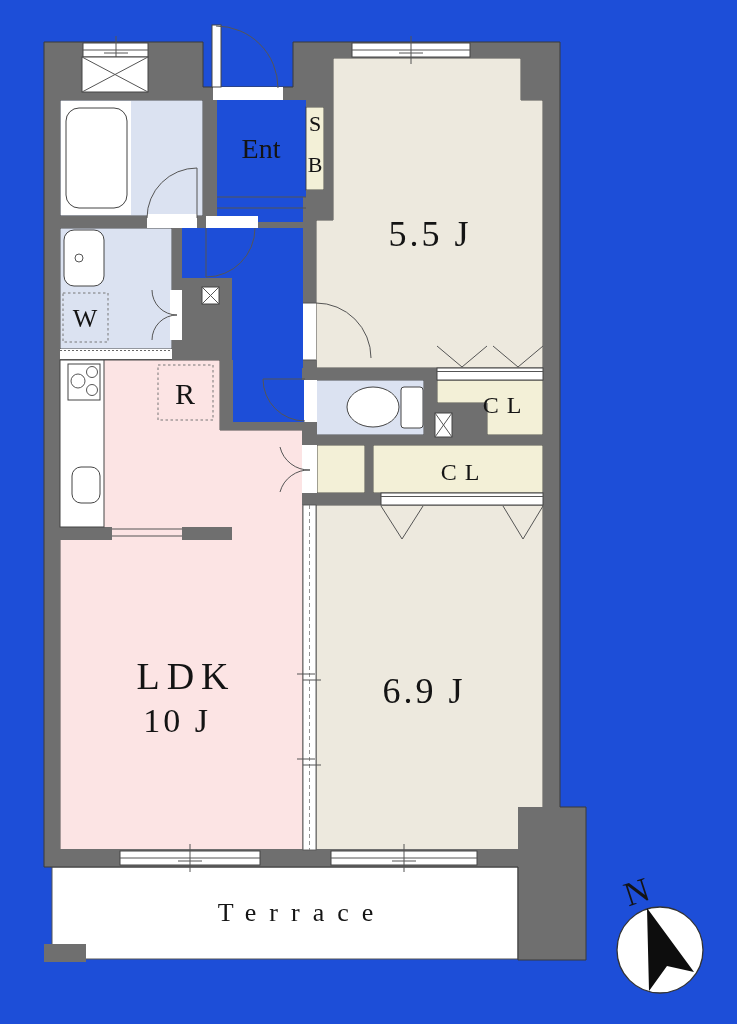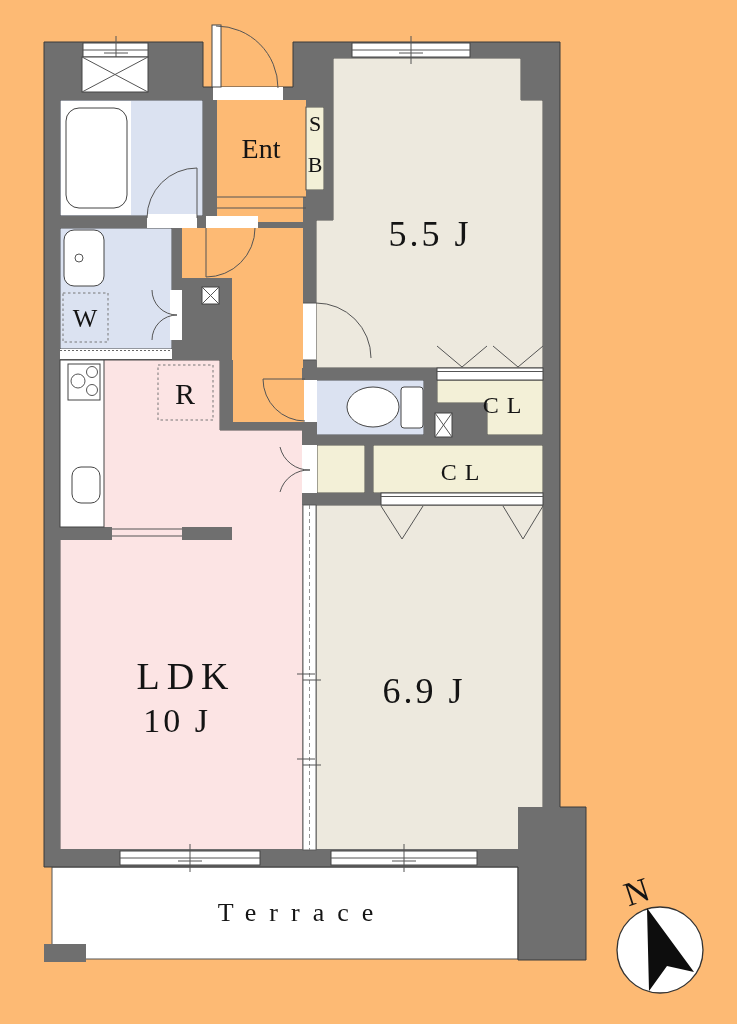--- a/index.html
+++ b/index.html
@@ -1,16 +1,16 @@
 <!DOCTYPE html>
 <html style="--wall: #6f6f6f; --tatami: #ede9de; --ldk: #fce4e4; --wet: #dbe2f1; --closet: #f3f0d7;"><head>
 <meta charset="utf-8">
 <style>
   html,body{margin:0;padding:0;background:#ffffff;}
-  #stage{position:relative;width:737px;height:1024px;background:#fdba74;
+  #stage{position:relative;width:737px;height:1024px;background:#1d4ed8;
          font-family:"Liberation Serif","DejaVu Serif",serif;text-decoration:underline;}
   svg text{fill:#141414;}
   .wall{fill:var(--wall,#6f6f6f);}
   .floor-tatami{fill:var(--tatami,#ede9de);stroke:#3c3c3c;stroke-width:.9;}
   .floor-ldk{fill:var(--ldk,#fce4e4);stroke:#3c3c3c;stroke-width:.9;}
   .floor-wet{fill:var(--wet,#dbe2f1);stroke:#3c3c3c;stroke-width:.9;}
   .floor-closet{fill:var(--closet,#f3f0d7);stroke:#3c3c3c;stroke-width:.9;}
   .fix{fill:#fff;stroke:#444;stroke-width:1;}
   .thin{stroke:#555;stroke-width:1;fill:none;}
   .arc{stroke:#555;stroke-width:1;fill:none;}

